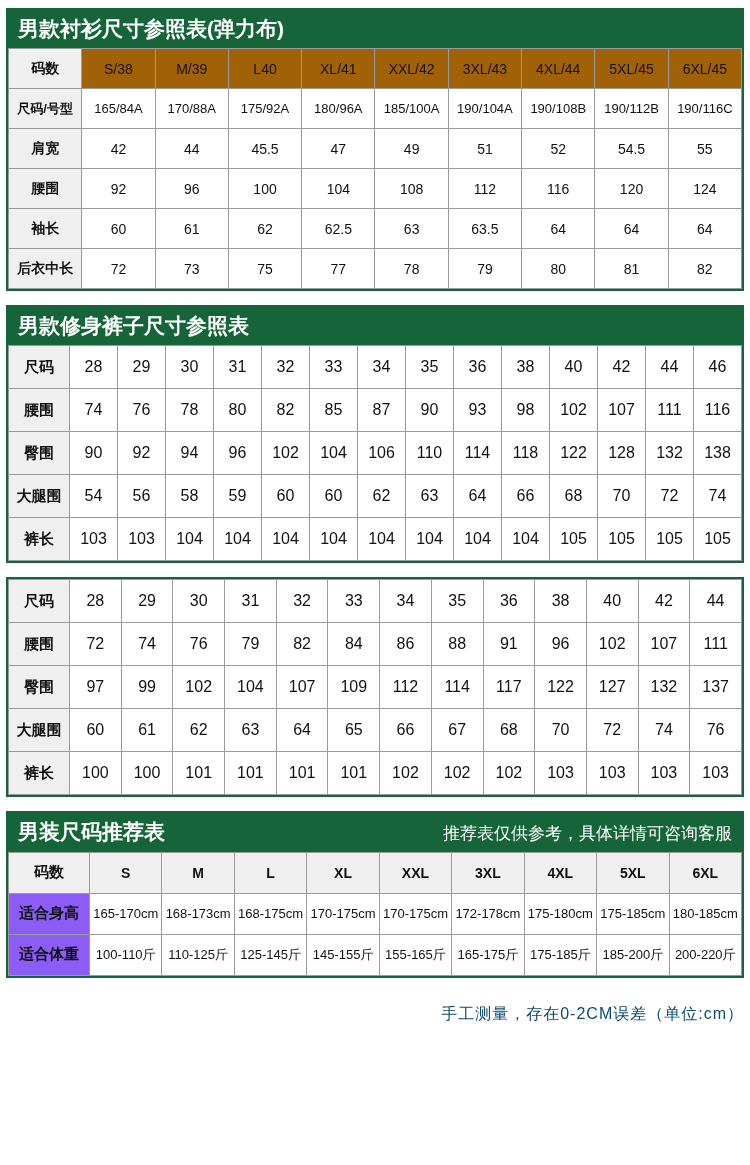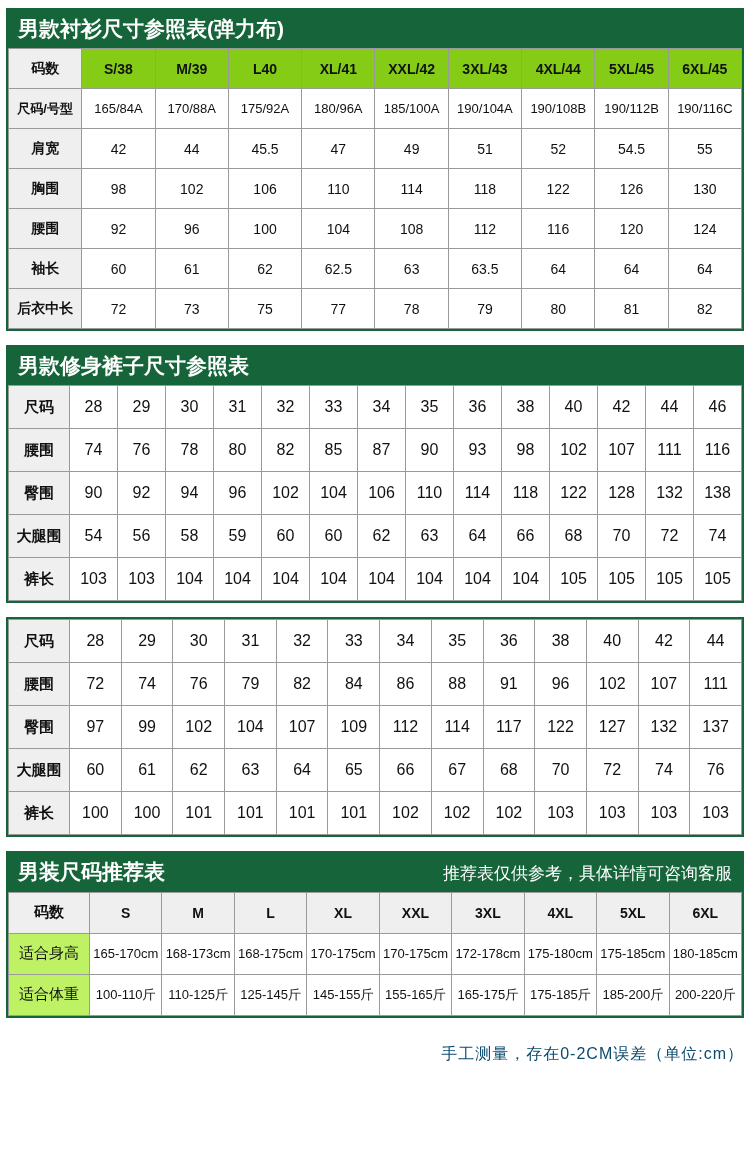--- a/index.html
+++ b/index.html
@@ -59,22 +59,22 @@
     color: #111;
     overflow: hidden;
     white-space: nowrap;
   }
   
   .shirt-tbl td {
     height: 27px;
     font-size: 14px;
   }
   .shirt-tbl tr:first-child td {
-    background: #84cc16;
-    font-weight: bold;
+    background: #a16207;
+    font-weight: normal;
   }
   .shirt-tbl tr td:first-child {
     background: #efefef;
     font-weight: bold;
   }
   .shirt-tbl tr:nth-child(2) td {
     font-size: 13px;
   }
   
   .pants-tbl td {
@@ -90,22 +90,22 @@
   
   .rec-tbl td {
     height: 28px;
     font-size: 14px;
   }
   .rec-tbl tr:first-child td {
     background: #efefef;
     font-weight: bold;
   }
   .rec-tbl td:first-child {
-    background: #bef264;
-    font-weight: normal;
+    background: #8b5cf6;
+    font-weight: bold;
     font-size: 15px;
     width: 78px;
   }
   .rec-tbl tr:not(:first-child) td:not(:first-child) {
     font-size: 13px;
   }
   .footer-note {
     text-align: right;
     font-size: 16px;
     color: #0c4a6e;
@@ -152,32 +152,20 @@
           <td>肩宽</td>
           <td>42</td>
           <td>44</td>
           <td>45.5</td>
           <td>47</td>
           <td>49</td>
           <td>51</td>
           <td>52</td>
           <td>54.5</td>
           <td>55</td>
-        </tr>
-        <tr>
-          <td>胸围</td>
-          <td>98</td>
-          <td>102</td>
-          <td>106</td>
-          <td>110</td>
-          <td>114</td>
-          <td>118</td>
-          <td>122</td>
-          <td>126</td>
-          <td>130</td>
         </tr>
         <tr>
           <td>腰围</td>
           <td>92</td>
           <td>96</td>
           <td>100</td>
           <td>104</td>
           <td>108</td>
           <td>112</td>
           <td>116</td>

